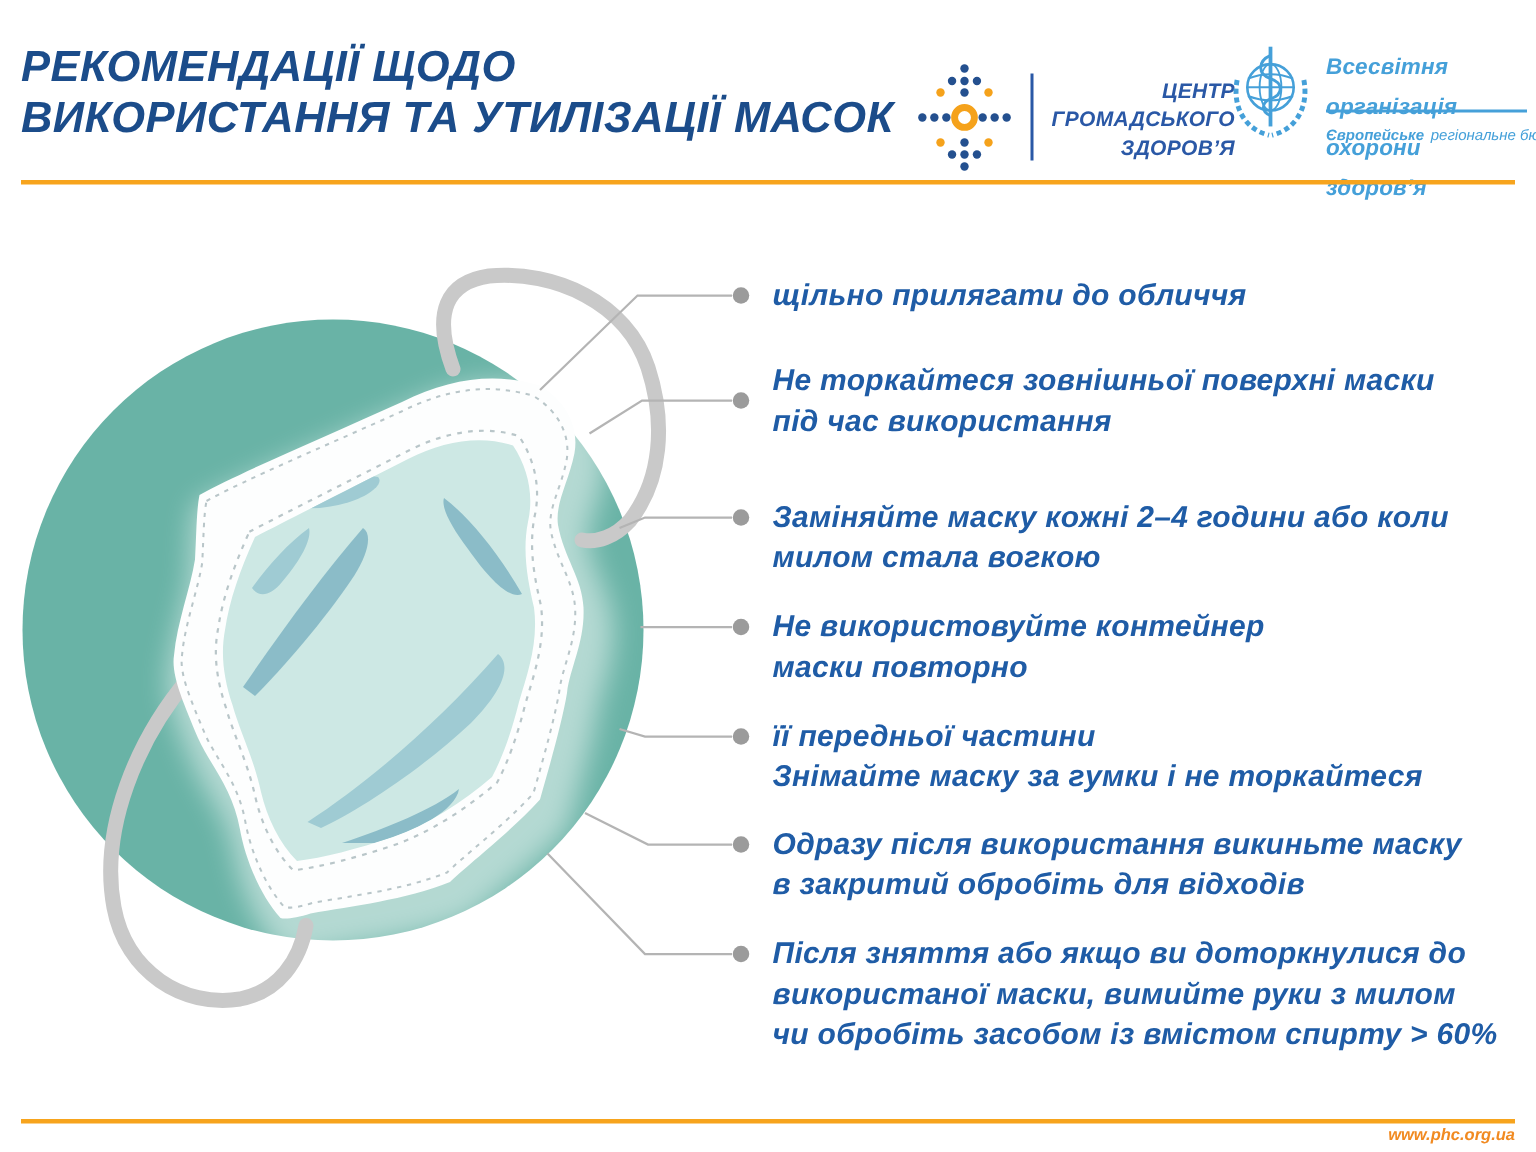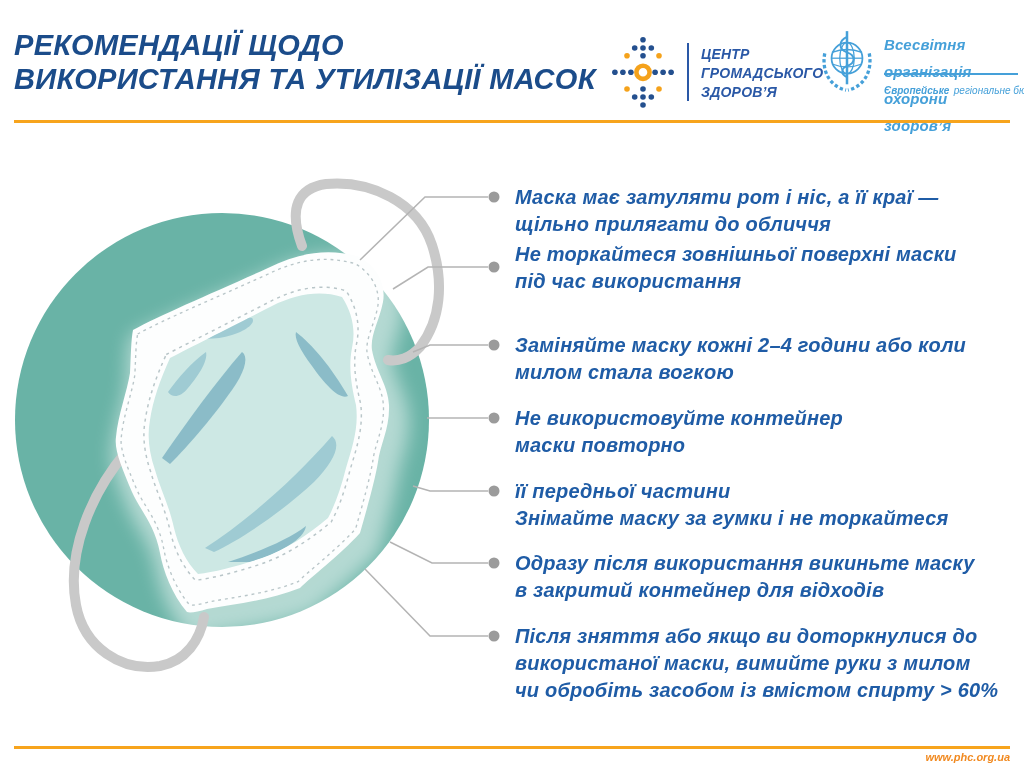--- a/index.html
+++ b/index.html
@@ -20,21 +20,21 @@
   }
   .rule{position:absolute;left:14px;width:996px;height:3px;background:var(--orange);}
   .rule-top{top:120px;}
   .rule-bottom{top:746px;}
   .footer-url{
     position:absolute;right:14px;top:751px;
     font-size:11px;font-weight:bold;color:var(--orange-deep);
     text-decoration:none;
   }
   
-  .phc-logo{position:absolute;left:612px;top:33px;width:195px;height:82px;}
+  .phc-logo{position:absolute;left:612px;top:39px;width:195px;height:82px;text-align:right;}
   .phc-dots{position:absolute;left:0;top:0;width:62px;height:80px;}
   .phc-divider{position:absolute;left:75px;top:10px;width:2px;height:58px;background:var(--phc-blue);}
   .phc-text{
     position:absolute;left:89px;top:12px;
     font-size:14px;font-weight:bold;line-height:19px;color:var(--phc-blue);
     letter-spacing:0.2px;
   }
   
   .who-logo{position:absolute;left:818px;top:24px;width:200px;height:84px;}
   .who-emblem{position:absolute;left:0;top:2px;width:58px;height:76px;}
@@ -187,42 +187,41 @@
       <circle class="c-dot" cx="494" cy="267" r="5.5"></circle>
       <circle class="c-dot" cx="494" cy="345" r="5.5"></circle>
       <circle class="c-dot" cx="494" cy="418" r="5.5"></circle>
       <circle class="c-dot" cx="494" cy="491" r="5.5"></circle>
       <circle class="c-dot" cx="494" cy="563" r="5.5"></circle>
       <circle class="c-dot" cx="494" cy="636" r="5.5"></circle>
     </g>
   </svg>
 
   <div class="item" style="top:184px">
-    <span style="display:block">Маска має затуляти рот і ніс, а її краї —</span>
     <span style="display:block">щільно прилягати до обличчя</span>
   </div>
   <div class="item" style="top:241px">
     <span style="display:block">Не торкайтеся зовнішньої поверхні маски</span>
     <span style="display:block">під час використання</span>
   </div>
   <div class="item" style="top:332px">
     <span style="display:block">Заміняйте маску кожні 2–4 години або коли</span>
     <span style="display:block">милом стала вогкою</span>
   </div>
   <div class="item" style="top:405px">
     <span style="display:block">Не використовуйте контейнер</span>
     <span style="display:block">маски повторно</span>
   </div>
   <div class="item" style="top:478px">
     <span style="display:block">її передньої частини</span>
     <span style="display:block">Знімайте маску за гумки і не торкайтеся</span>
   </div>
   <div class="item" style="top:550px">
     <span style="display:block">Одразу після використання викиньте маску</span>
-    <span style="display:block">в закритий контейнер для відходів</span>
+    <span style="display:block">в закритий обробіть для відходів</span>
   </div>
   <div class="item" style="top:623px">
     <span style="display:block">Після зняття або якщо ви доторкнулися до</span>
     <span style="display:block">використаної маски, вимийте руки з милом</span>
     <span style="display:block">чи обробіть засобом із вмістом спирту &gt; 60%</span>
   </div>
 
   <div class="rule rule-bottom"></div>
   <a class="footer-url" href="#">www.phc.org.ua</a>
 

